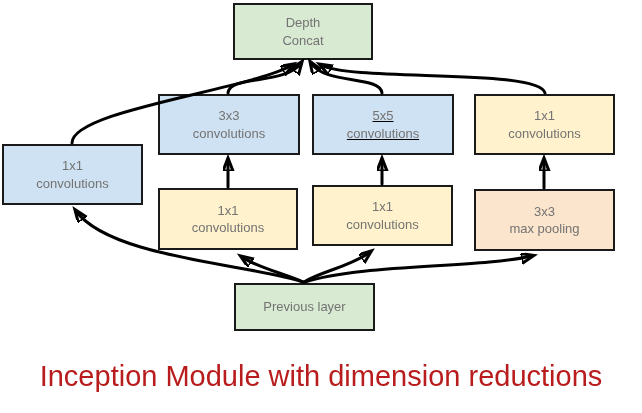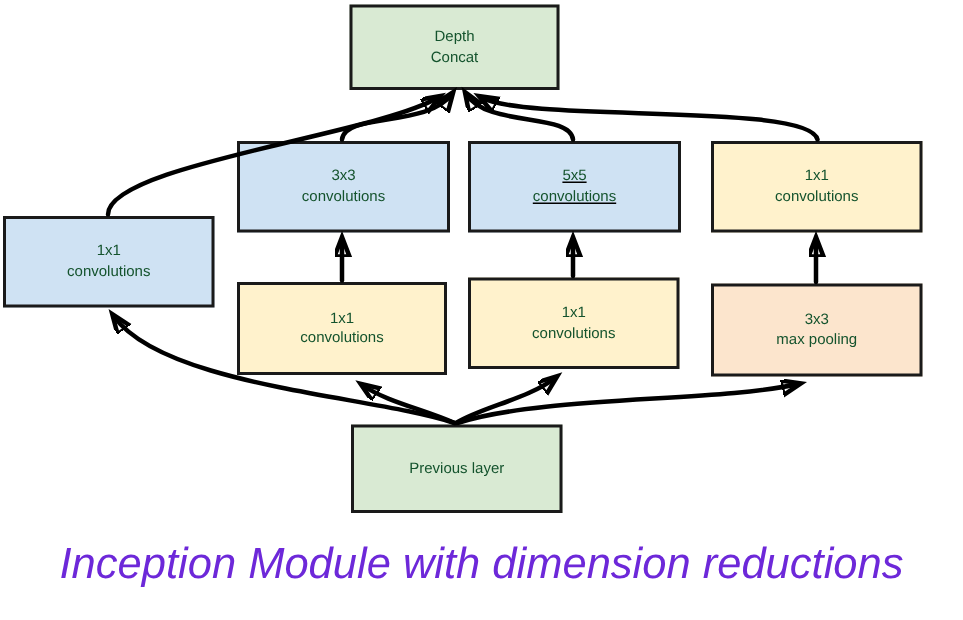--- a/index.html
+++ b/index.html
@@ -29,34 +29,33 @@
     z-index: 1;
     border: 2px solid #1a1a1a;
     box-sizing: border-box;
     display: flex;
     align-items: center;
     justify-content: center;
     text-align: center;
   }
   .box-label {
     white-space: pre-line;
-    font-size: 10px;
+    font-size: 13px;
     line-height: 1.32;
-    color: #14532d;
+    color: #737373;
   }
   .caption {
     position: absolute;
     left: 0;
     top: 360px;
     width: 642px;
     text-align: center;
     font-size: 29px;
-    color: #6d28d9;
+    color: #b91c1c;
     z-index: 1;
-    font-style: italic;
   }
 </style>
 </head>
 <body>
 
 <div class="stage">
 
   <svg class="arrows" viewBox="0 0 642 413" xmlns="http://www.w3.org/2000/svg">
     <defs>
       <marker id="ah" markerUnits="userSpaceOnUse" markerWidth="18" markerHeight="14" refX="11" refY="5" orient="auto">
@@ -112,19 +111,19 @@
   <div class="box" style="left: 312px; top: 185px; width: 141px; height: 61px; background-color: rgb(255, 242, 204);">
     <span class="box-label">1x1
 convolutions</span>
   </div>
 
   <div class="box" style="left: 474px; top: 189px; width: 141px; height: 62px; background-color: rgb(252, 229, 205);">
     <span class="box-label">3x3
 max pooling</span>
   </div>
 
-  <div class="box" style="left: 234px; top: 283px; width: 141px; height: 59px; background-color: rgb(217, 234, 211);">
+  <div class="box" style="left: 234px; top: 283px; width: 141px; height: 48px; background-color: rgb(217, 234, 211);">
     <span class="box-label">Previous layer</span>
   </div>
 
   <div class="caption">Inception Module with dimension reductions</div>
 
 </div>
 
 </body></html>

